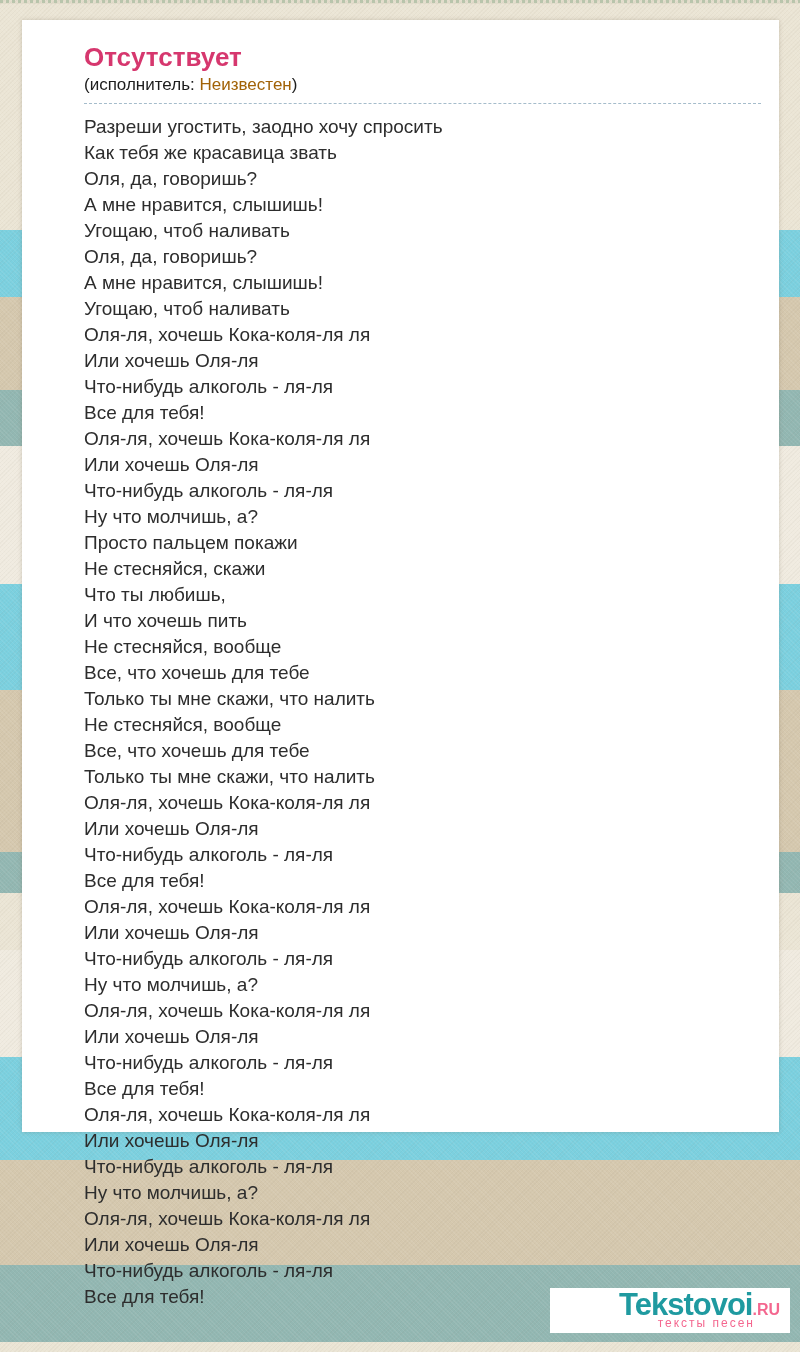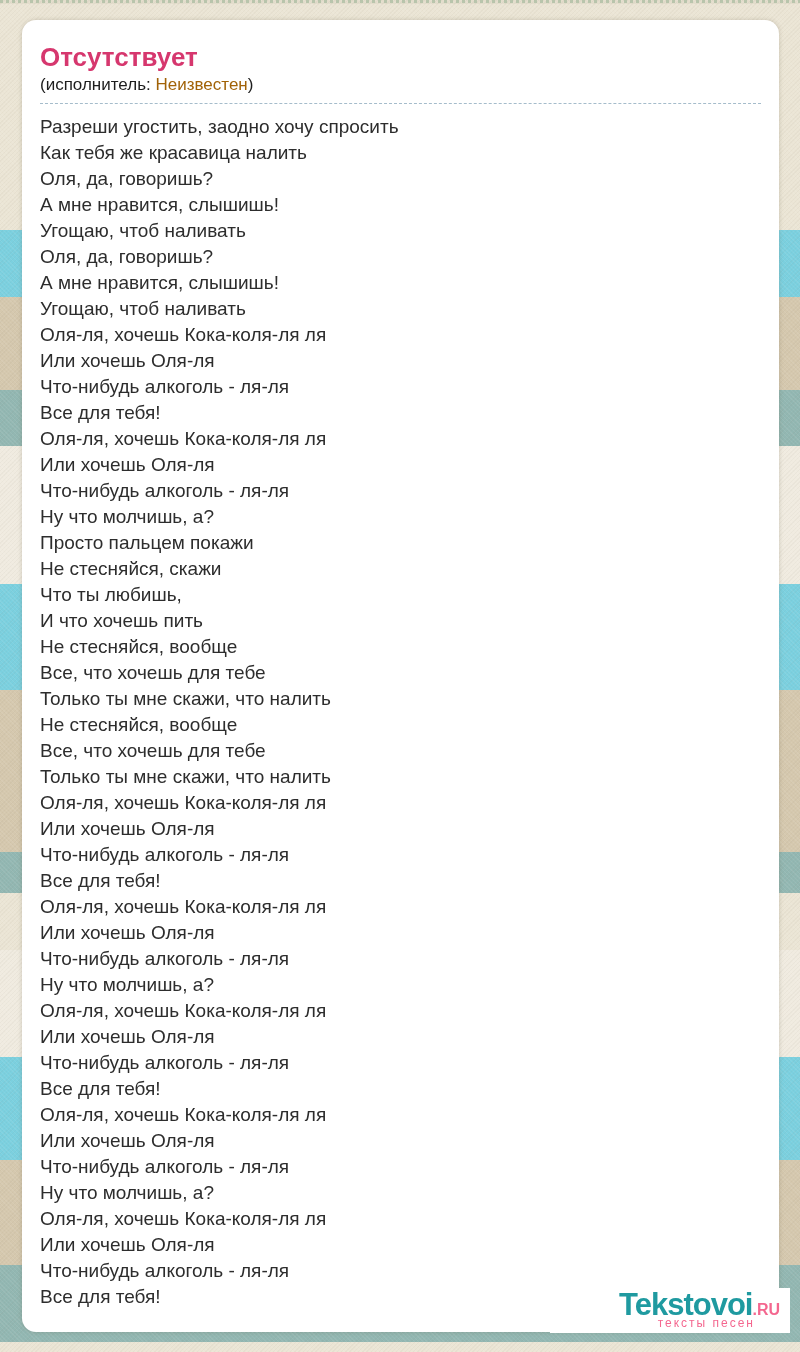--- a/index.html
+++ b/index.html
@@ -45,24 +45,25 @@
   .top-dots {
     position: absolute; top: 0; left: 0; right: 0; height: 3px;
     background: repeating-linear-gradient(90deg, #aebfa4 0 3px, rgba(0,0,0,0) 3px 6px);
     opacity: .8;
   }
 
   
   .panel {
     position: absolute;
     left: 22px; top: 20px;
-    width: 757px; height: 1312px;
+    width: 757px; height: 1112px;
     background: #ffffff;
-    border-radius: 14px;
+    border-radius: 0;
     box-shadow: 0 0 4px rgba(90,80,60,0.25);
+    padding-left: 44px;
   }
 
   .header { padding: 22px 18px 0 18px; }
   .song-title {
     font-size: 26px; line-height: 30px;
     font-weight: bold;
     color: #d6376e;
   }
   .artist-line {
     margin-top: 3px;
@@ -129,21 +130,21 @@
 <div class="top-dots"></div>
 
 <div class="panel">
   <div class="header">
     <h1 class="song-title">Отсутствует</h1>
     <div class="artist-line"><span>(исполнитель: </span><a class="artist-link">Неизвестен</a><span>)</span></div>
   </div>
 
   <div class="lyrics">
       <div class="lyric-line">Разреши угостить, заодно хочу спросить</div>
-      <div class="lyric-line">Как тебя же красавица налить</div>
+      <div class="lyric-line">Как тебя же красавица звать</div>
       <div class="lyric-line">Оля, да, говоришь?</div>
       <div class="lyric-line">А мне нравится, слышишь!</div>
       <div class="lyric-line">Угощаю, чтоб наливать</div>
       <div class="lyric-line">Оля, да, говоришь?</div>
       <div class="lyric-line">А мне нравится, слышишь!</div>
       <div class="lyric-line">Угощаю, чтоб наливать</div>
       <div class="lyric-line">Оля-ля, хочешь Кока-коля-ля ля</div>
       <div class="lyric-line">Или хочешь Оля-ля</div>
       <div class="lyric-line">Что-нибудь алкоголь - ля-ля</div>
       <div class="lyric-line">Все для тебя!</div>

